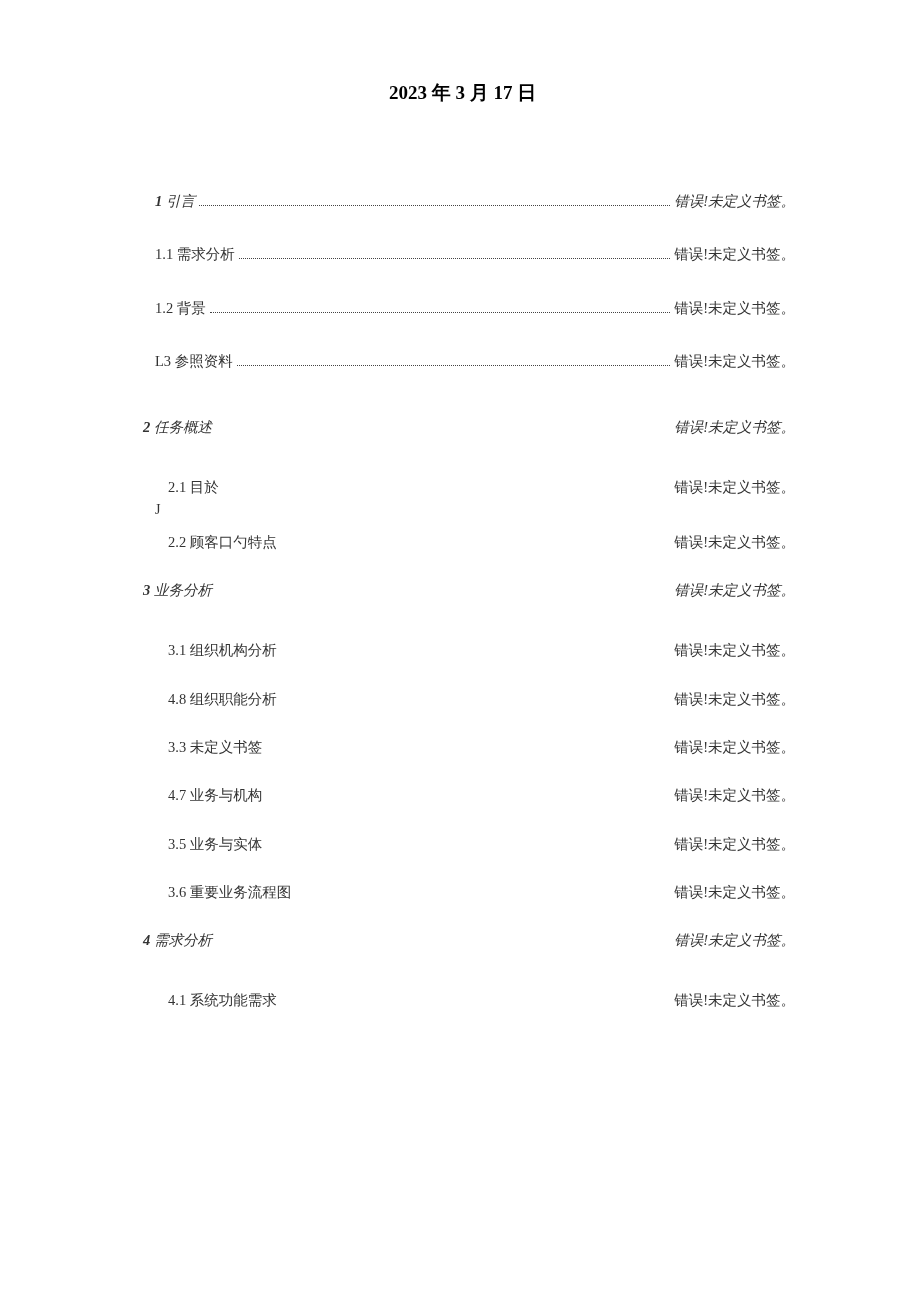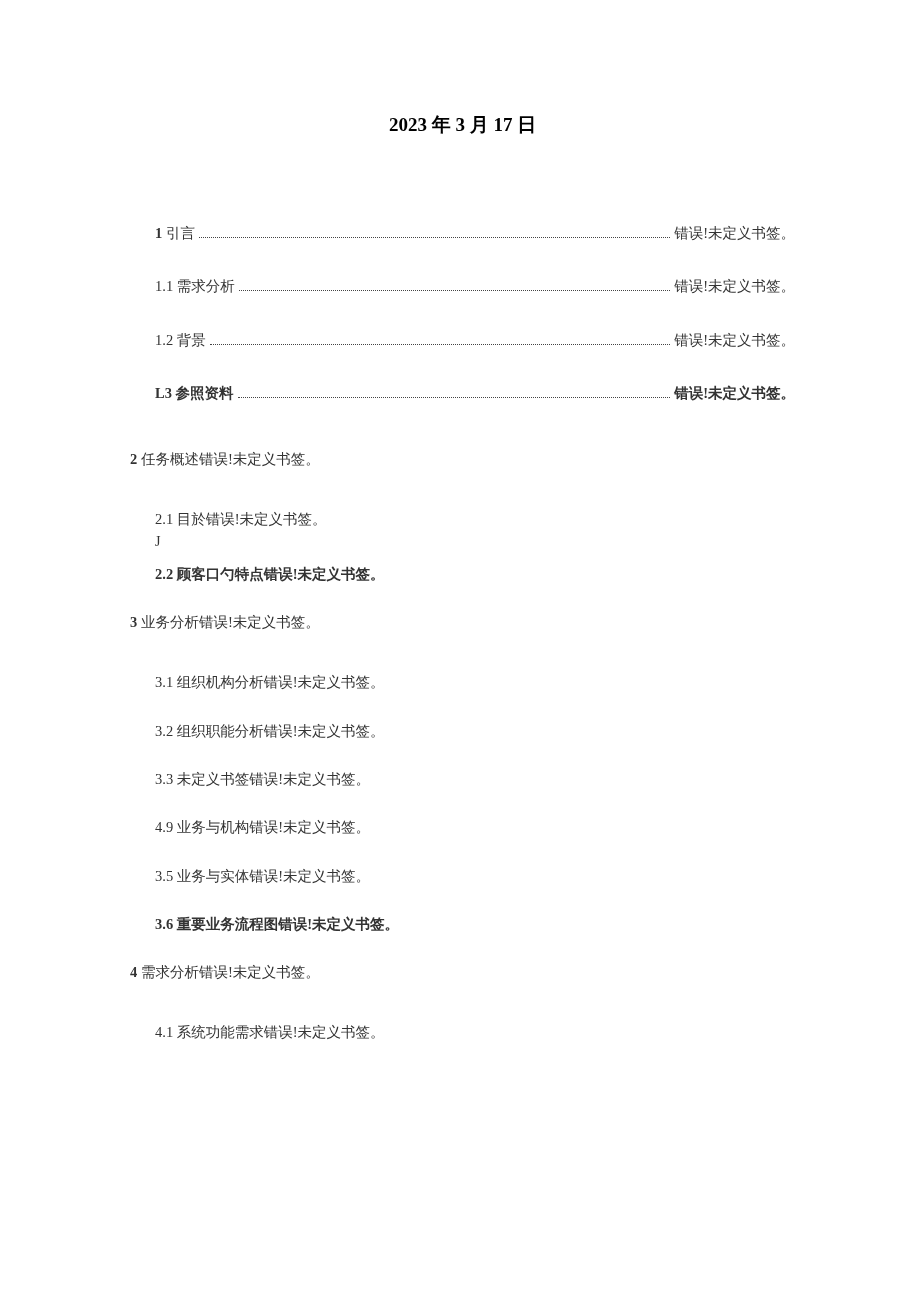--- a/index.html
+++ b/index.html
@@ -5,21 +5,21 @@
     * { margin: 0; padding: 0; box-sizing: border-box; }
     body {
       width: 920px;
       height: 1301px;
       background: #ffffff;
       font-family: "SimSun", "宋体", serif;
       color: #000000;
       position: relative;
     }
     .page {
-      padding: 112px 125px 0 130px;
+      padding: 80px 125px 0 130px;
     }
     .date-title {
       text-align: center;
       font-size: 19px;
       font-weight: bold;
       font-family: "Times New Roman", "SimSun", serif;
       margin-bottom: 85px;
     }
     .toc-title {
       color: #6b9bc4;
@@ -38,29 +38,29 @@
       line-height: 1.4;
     }
     .toc-row.dotted .label { flex: 0 0 auto; white-space: nowrap; }
     .toc-row.dotted .dots {
       flex: 1 1 auto;
       border-bottom: 1.5px dotted #444444;
       margin: 0 4px 4px 4px;
       height: 1px;
     }
     .toc-row.dotted .err { flex: 0 0 auto; white-space: nowrap; }
-    .toc-row.nodots { justify-content: flex-start; }
+    .toc-row.nodots { justify-content: space-between; margin-left: 13px; }
     .indent-1 { padding-left: 25px; }
     .indent-0 { padding-left: 0; }
-    .section { font-weight: normal; }
+    .section { font-weight: normal; font-style: italic; }
     .section .num { font-family: "Times New Roman", serif; font-weight: bold; }
     .sub .num { font-family: "Times New Roman", serif; }
     .toc-row.section.nodots { margin-top: 8px; margin-bottom: 40px; }
     .toc-row.sub.nodots { margin-bottom: 28px; }
-    .spacer-gap { margin-bottom: 46px; font-weight: bold; }
+    .spacer-gap { margin-bottom: 46px; }
     .j-line { font-size: 14px; color: #333; padding-left: 25px; margin-top: -24px; margin-bottom: 14px; }
     .toc-block2 .toc-row { margin-bottom: 34px; }
   </style>
 </head>
 <body>
 
 <div class="page">
   <div class="date-title">2023 年 3 月 17 日</div>
 
   <ul class="toc-list">
@@ -103,29 +103,29 @@
     <li class="toc-row nodots section indent-0">
       <span class="label"><span class="num">3</span> <span>业务分析</span></span>
       <span class="err">错误!未定义书签。</span>
     </li>
     <div class="toc-block2">
     <li class="toc-row nodots sub indent-1">
       <span class="label"><span class="num">3.1</span> <span>组织机构分析</span></span>
       <span class="err">错误!未定义书签。</span>
     </li>
     <li class="toc-row nodots sub indent-1">
-      <span class="label"><span class="num">3.2</span> <span>组织职能分析</span></span>
+      <span class="label"><span class="num">4.8</span> <span>组织职能分析</span></span>
       <span class="err">错误!未定义书签。</span>
     </li>
     <li class="toc-row nodots sub indent-1">
       <span class="label"><span class="num">3.3</span> <span>未定义书签</span></span>
       <span class="err">错误!未定义书签。</span>
     </li>
     <li class="toc-row nodots sub indent-1">
-      <span class="label"><span class="num">4.9</span> <span>业务与机构</span></span>
+      <span class="label"><span class="num">4.7</span> <span>业务与机构</span></span>
       <span class="err">错误!未定义书签。</span>
     </li>
     <li class="toc-row nodots sub indent-1">
       <span class="label"><span class="num">3.5</span> <span>业务与实体</span></span>
       <span class="err">错误!未定义书签。</span>
     </li>
     <li class="toc-row nodots sub indent-1 spacer-gap">
       <span class="label"><span class="num">3.6</span> <span>重要业务流程图</span></span>
       <span class="err">错误!未定义书签。</span>
     </li>

